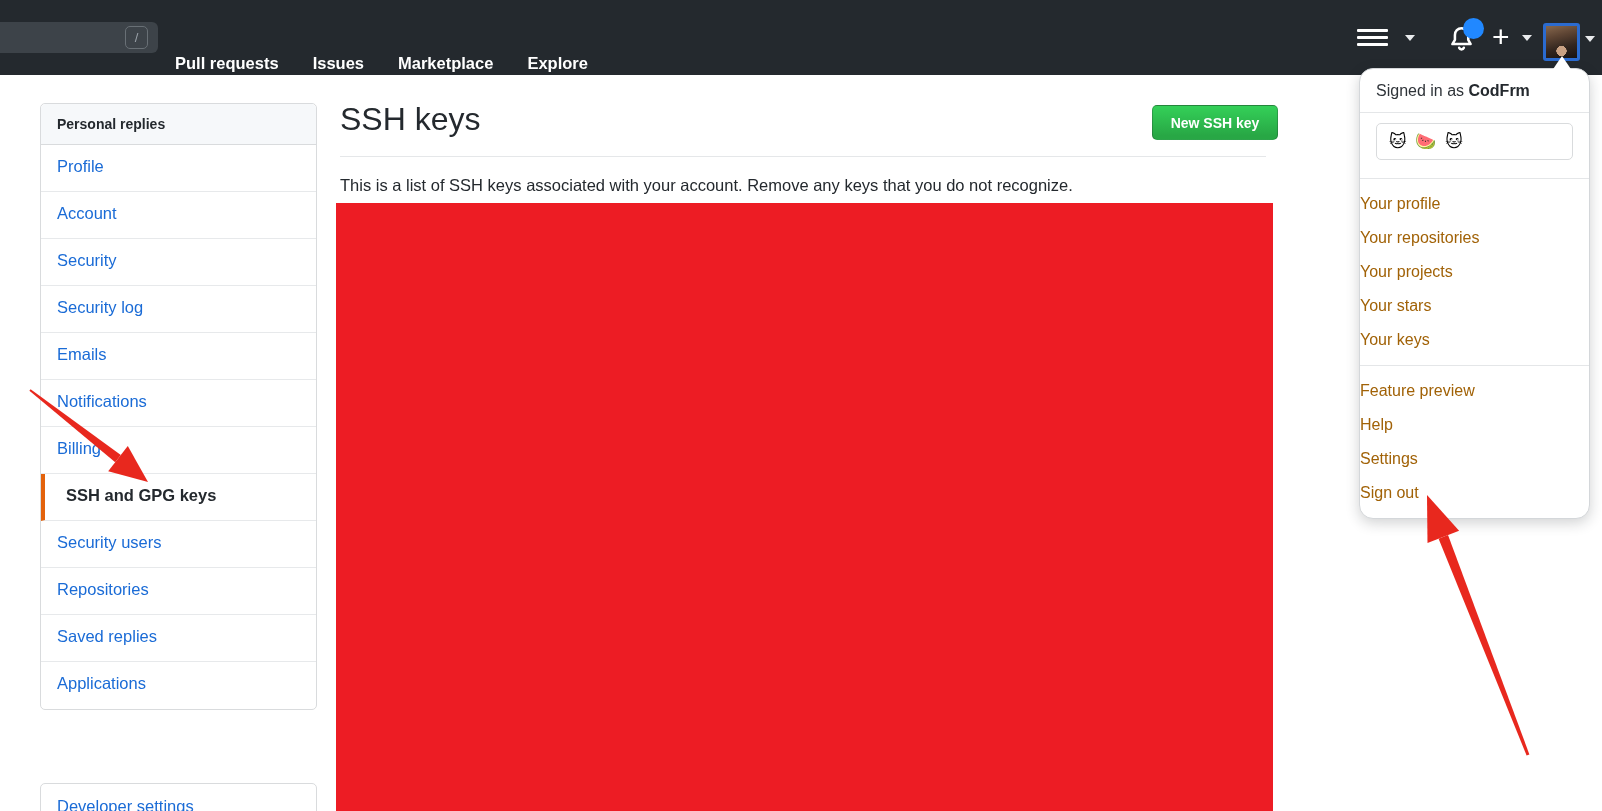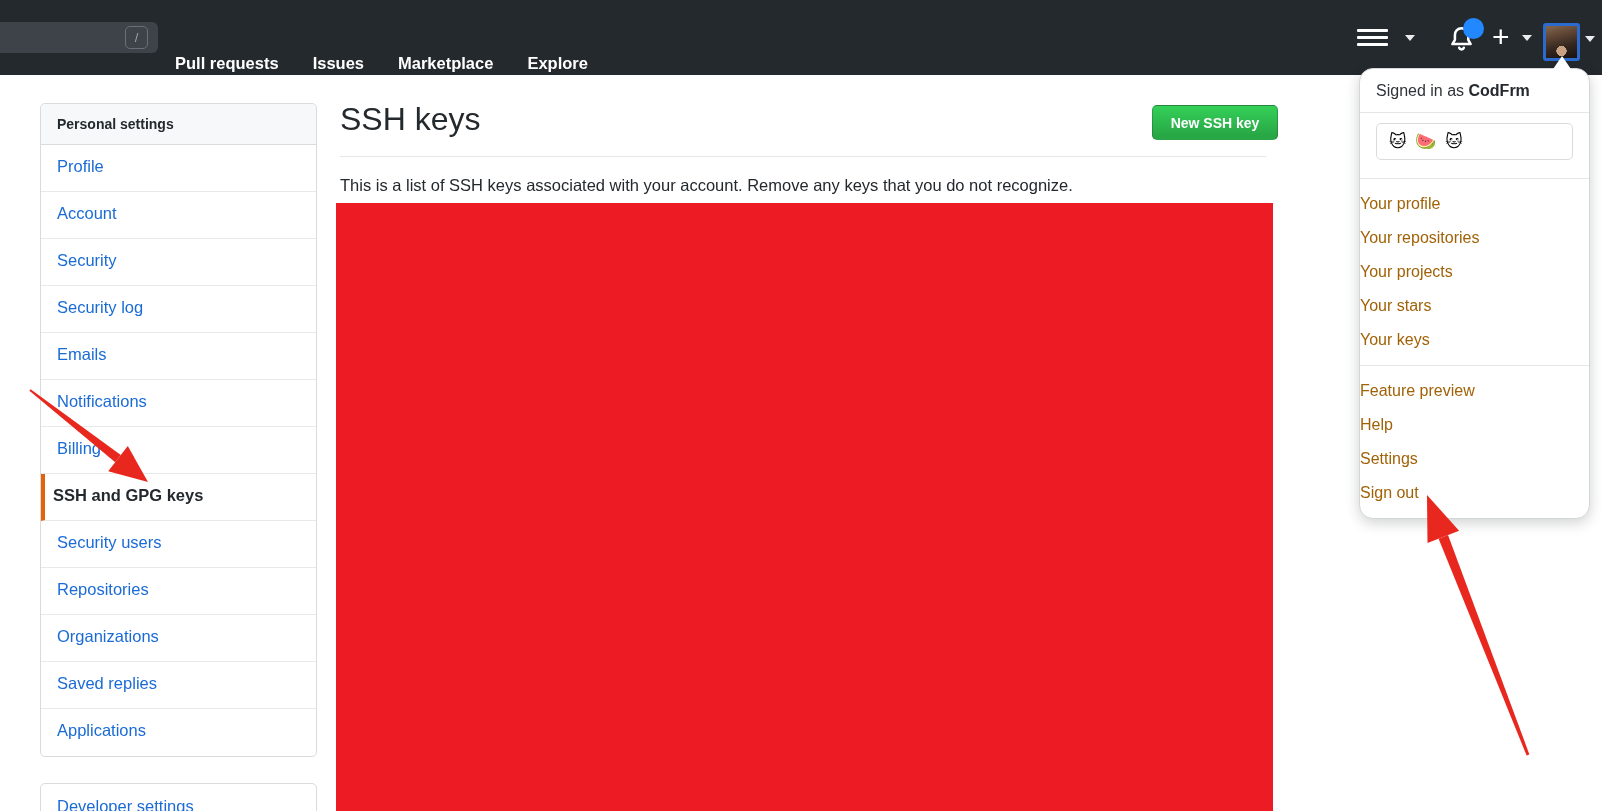--- a/index.html
+++ b/index.html
@@ -57,21 +57,21 @@
   .sidebar { position:absolute; left:40px; top:103px; width:277px; background:#fff;
     border:1px solid #d9dbdd; border-radius:5px; }
   .side-title { background:#f6f8fa; border-bottom:1px solid #d9dbdd;
     border-radius:5px 5px 0 0; padding:12px 16px; font-size:14px; font-weight:bold;
     color:#24292e; }
   .side-list { list-style:none; }
   .side-item { padding:12px 16px; font-size:16.5px; color:var(--link-blue);
     border-bottom:1px solid #e7e9eb; cursor:pointer; height:47px; }
   .side-item:last-child { border-bottom:none; }
   .side-item.selected { color:#24292e; font-weight:bold;
-    border-left:4px solid var(--orange); padding-left:8px; }
+    border-left:4px solid var(--orange); padding-left:21px; }
   .dev-box { position:absolute; left:40px; top:783px; width:277px; height:80px;
     background:#fff; border:1px solid #d9dbdd; border-radius:5px;
     padding:13px 16px; font-size:16.5px; color:var(--link-blue); cursor:pointer; }
 
   
   .page-title { position:absolute; left:340px; top:101px; font-size:32px;
     font-weight:400; color:#24292e; }
   .new-key-btn { position:absolute; left:1152px; top:105px; width:126px; height:35px;
     background:linear-gradient(180deg,var(--green-top) 0%,var(--green) 90%);
     border:1px solid rgba(27,31,35,.25); border-radius:5px; color:#fff;
@@ -143,34 +143,33 @@
     <ul class="dd-list">
 
     <li>Feature preview</li>
         <li>Help</li>
         <li>Settings</li>
         <li>Sign out</li>
       </ul>
   </div>
 
   <div class="sidebar">
-    <div class="side-title">Personal settings</div>
+    <div class="side-title">Personal replies</div>
     <ul class="side-list">
 
     <li class="side-item">Profile</li>
         <li class="side-item">Account</li>
         <li class="side-item">Security</li>
         <li class="side-item">Security log</li>
         <li class="side-item">Emails</li>
         <li class="side-item">Notifications</li>
         <li class="side-item">Billing</li>
         <li class="side-item selected">SSH and GPG keys</li>
         <li class="side-item">Security users</li>
         <li class="side-item">Repositories</li>
-        <li class="side-item">Organizations</li>
         <li class="side-item">Saved replies</li>
         <li class="side-item">Applications</li>
       </ul>
   </div>
   <div class="dev-box">Developer settings</div>
 
   <h1 class="page-title">SSH keys</h1>
   <button class="new-key-btn">New SSH key</button>
   <div class="title-divider"></div>
   <p class="page-desc">This is a list of SSH keys associated with your account. Remove any keys that you do not recognize.</p>

